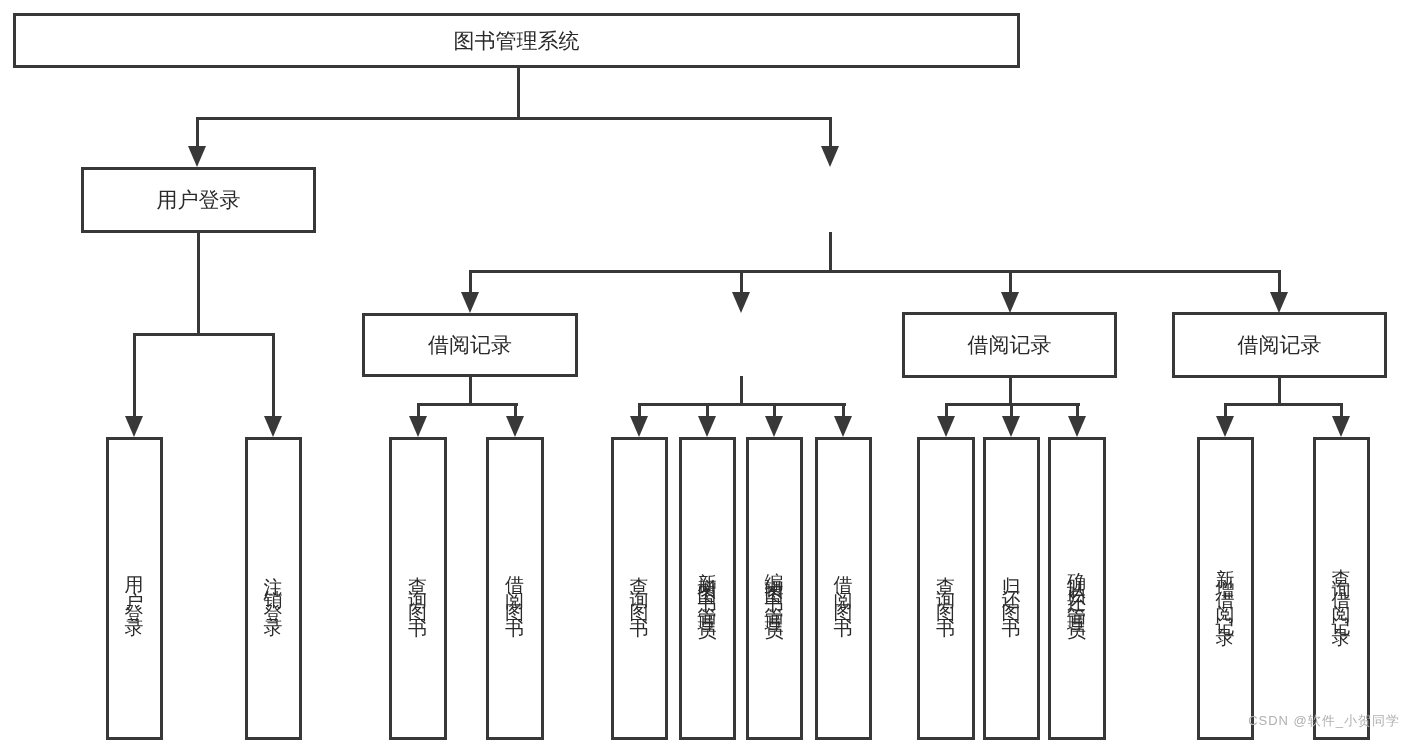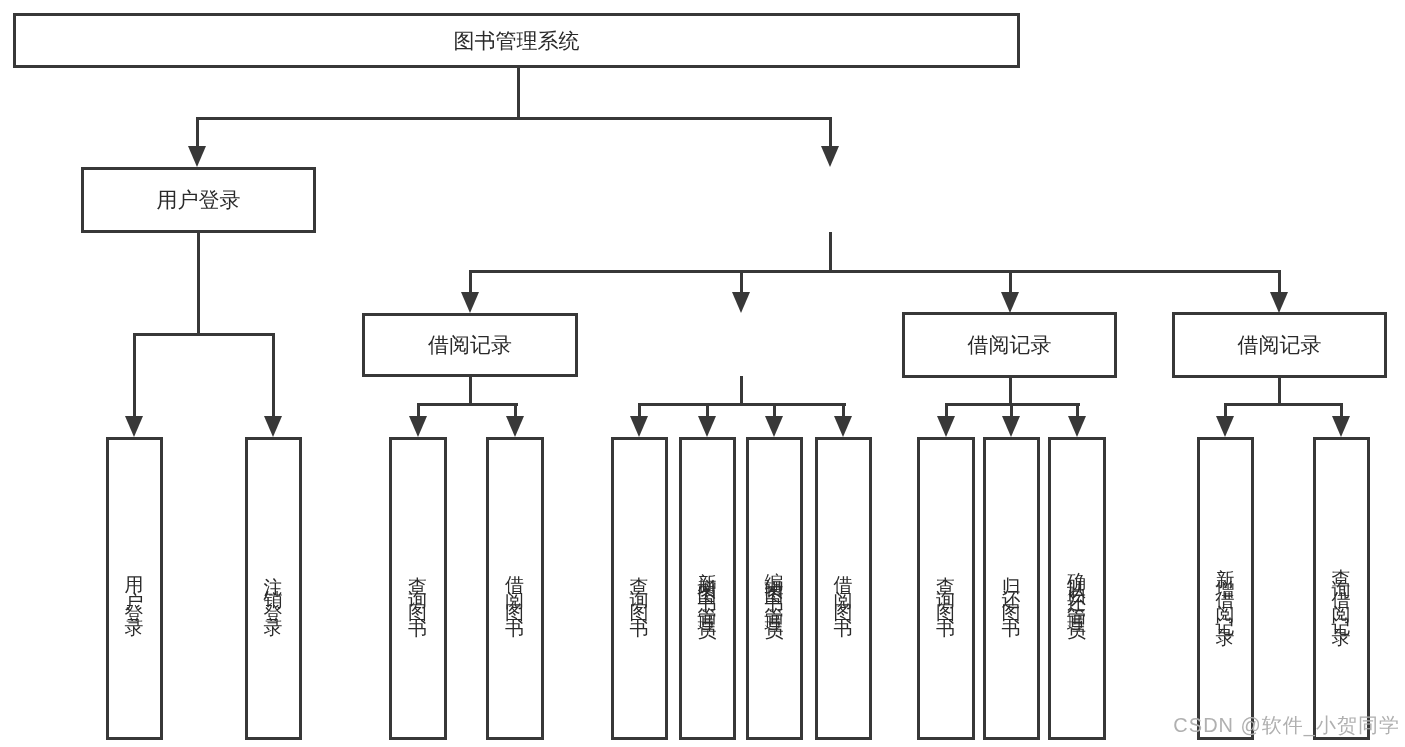--- a/index.html
+++ b/index.html
@@ -55,21 +55,21 @@
     width: 0; height: 0;
     border-left: 9px solid transparent;
     border-right: 9px solid transparent;
     border-top: 21px solid var(--line);
     z-index: 1;
   }
   .watermark {
     position: absolute;
     right: 5px;
     top: 712px;
-    font-size: 20px;
+    font-size: 13px;
     color: var(--watermark);
     z-index: 5;
     letter-spacing: 1px;
   }
 </style>
 </head>
 <body>
 
 <div class="canvas">
 

